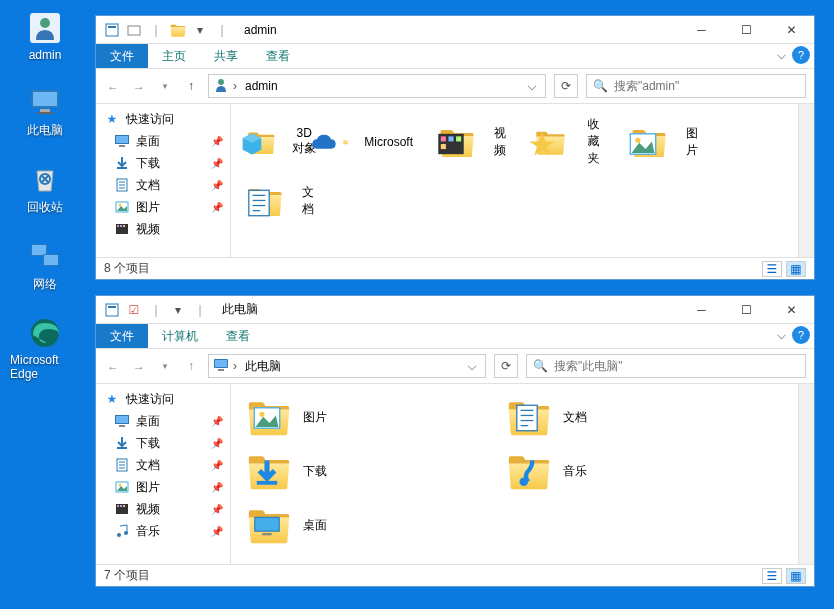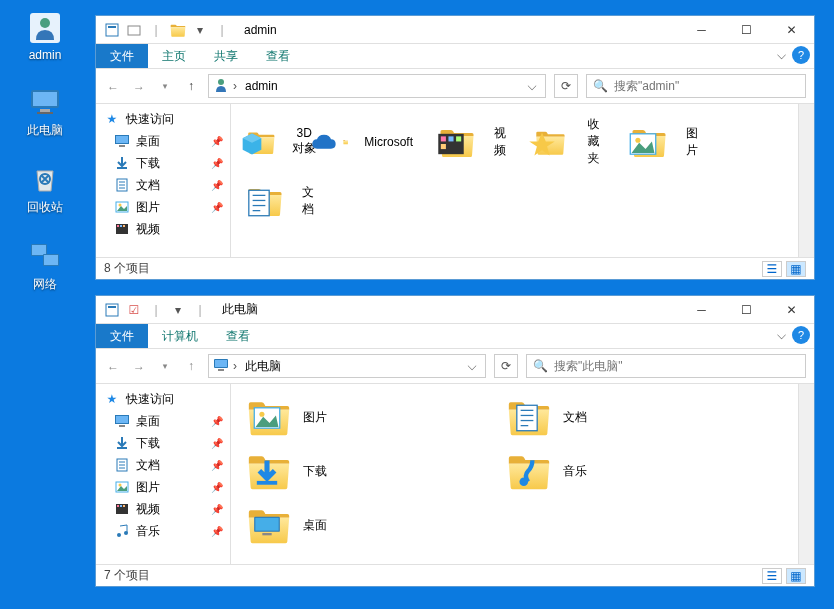--- a/index.html
+++ b/index.html
@@ -121,20 +121,29 @@
     <div class="desk-icon">
      <div class="glyph">
         <svg width="36" height="36" viewBox="0 0 36 36">
           <rect x="4" y="6" width="16" height="12" rx="1" fill="#2a7ab8"></rect>
           <rect x="5" y="7" width="14" height="10" fill="#6cb6f5"></rect>
           <rect x="16" y="16" width="16" height="12" rx="1" fill="#2a7ab8"></rect>
           <rect x="17" y="17" width="14" height="10" fill="#6cb6f5"></rect>
         </svg>
       </div>
      <span>网络</span>
+    </div>
+    <div class="desk-icon">
+     <div class="glyph">
+        <svg width="36" height="36" viewBox="0 0 36 36">
+          <circle cx="18" cy="18" r="14" fill="#0b6b5e"></circle>
+          <path d="M6 20 Q6 8 18 8 Q32 8 32 20 Q32 14 22 14 Q12 14 12 22 Q12 28 20 28" fill="#39c2a8"></path>
+        </svg>
+      </div>
+     <span>Microsoft Edge</span>
     </div>
   </div>
 
 <div class="window win1">
   <div class="titlebar">
     <div class="qat">
       <div class="qat-btn">
           <svg width="14" height="14" viewBox="0 0 14 14">
             <rect x="1" y="1" width="12" height="12" fill="none" stroke="#2a7ab8"></rect>
             <rect x="3" y="3" width="8" height="2" fill="#2a7ab8"></rect>

